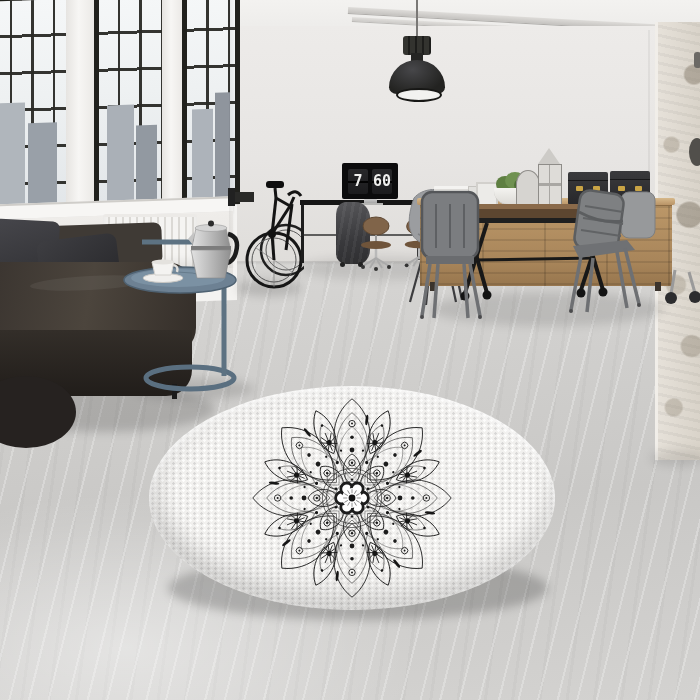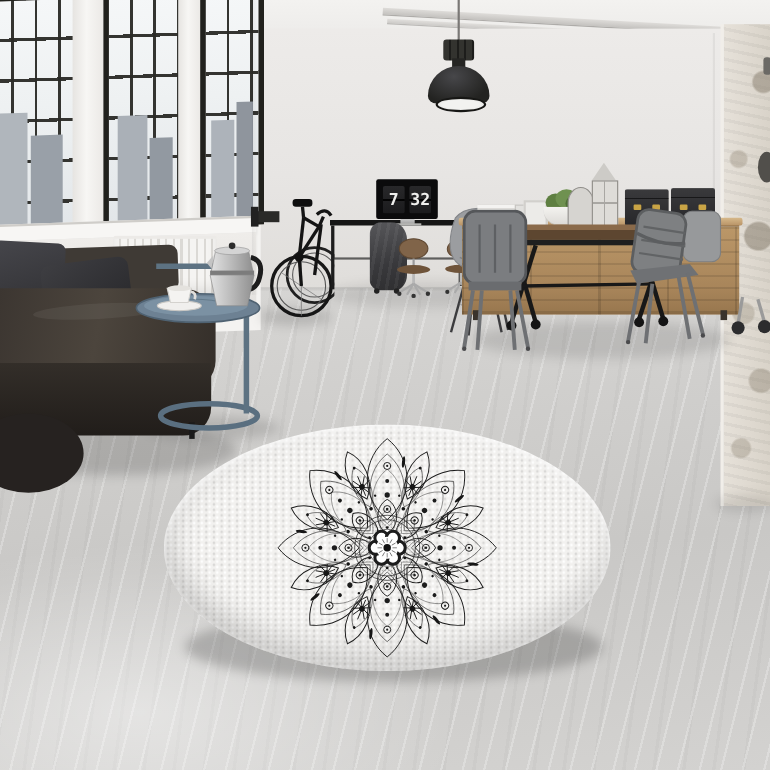--- a/index.html
+++ b/index.html
@@ -132,21 +132,21 @@
     <rect x="38" y="13" width="18" height="7" rx="3" fill="#0e0e0e"></rect>
   </svg>
 
   <div class="abs" style="left:300px;top:200px;width:122px;height:5px;background:#161616;"></div>
   <div class="abs" style="left:301px;top:205px;width:3px;height:58px;background:#1d1d1d;"></div>
   <div class="abs" style="left:417px;top:205px;width:3px;height:55px;background:#1d1d1d;"></div>
   <div class="abs" style="left:301px;top:234px;width:119px;height:2px;background:rgba(38,38,38,.7);"></div>
 
   <div class="abs" style="left:342px;top:163px;width:56px;height:36px;border-radius:2px;background:#0b0b0c;display:flex;align-items:center;justify-content:center;gap:4px;">
     <div class="digitcard">7</div>
-    <div class="digitcard">32</div>
+    <div class="digitcard">60</div>
   </div>
   <div class="abs" style="left:364px;top:199px;width:13px;height:5px;border-radius:1px;background:linear-gradient(#c9c9c9,#9e9e9e);"></div>
   <div class="abs" style="left:357px;top:203px;width:26px;height:2px;background:#b5b5b3;"></div>
 
   <div class="abs" style="left:336px;top:202px;width:34px;height:62px;border-radius:10px 14px 12px 10px/12px 16px 14px 10px;background:repeating-linear-gradient(100deg,rgba(255,255,255,.05) 0 3px,transparent 3px 8px),linear-gradient(170deg,#57575a,#39393c 60%,#2e2e30);"></div>
   <div class="abs" style="left:340px;top:262px;width:5px;height:5px;border-radius:50%;background:#222;"></div>
   <div class="abs" style="left:358px;top:262px;width:5px;height:5px;border-radius:50%;background:#222;"></div>
 
   <svg class="abs" style="left:356px;top:214px;" width="84" height="58" viewBox="0 0 84 58">
     <g>

